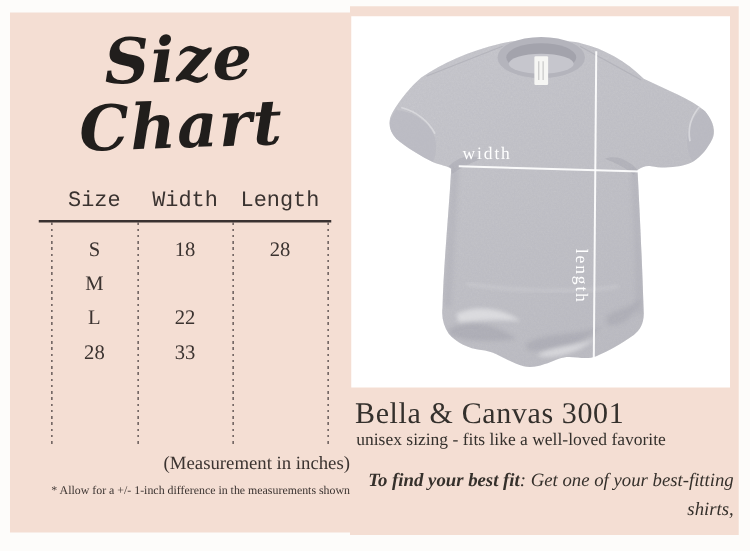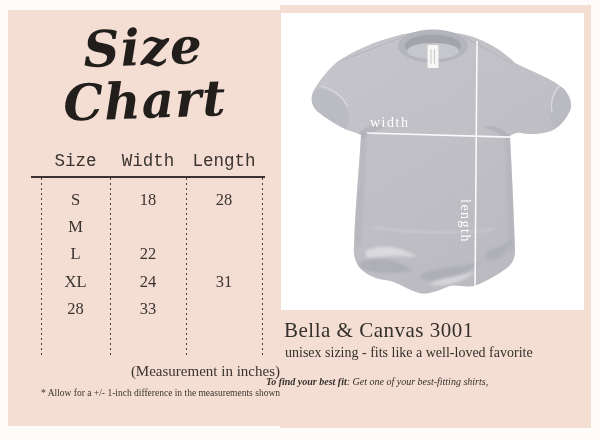--- a/index.html
+++ b/index.html
@@ -24,24 +24,24 @@
     background-image:repeating-linear-gradient(to bottom,#4b4141 0 2px,transparent 2px 5px);}
   .v0{left:10px}.v1{left:79px}.v2{left:155px}.v3{left:231px}
   .trow{display:grid;grid-template-columns:69px 76px 76px;margin-left:10px;height:27.4px;align-items:center;}
   .trow span{text-align:center;font-size:16.5px;color:#3b3330;}
   .unit-note{position:absolute;left:0;top:353px;width:100%;text-align:right;font-size:15px;color:#3b3330;}
   .tolerance-note{position:absolute;left:0;top:378px;width:100%;text-align:right;font-size:9.5px;color:#3b3330;}
   
   .right-panel{position:absolute;left:280px;top:5px;width:311px;height:423px;background:#f4ded3;}
   .photo{position:absolute;left:1px;top:8px;width:303px;height:297px;background:#ffffff;}
   .photo svg{display:block;width:303px;height:297px;}
-  .product-name{position:absolute;left:4px;top:313px;font-size:21px;letter-spacing:.5px;color:#34302c;}
+  .product-name{position:absolute;left:4px;top:313px;font-size:24px;letter-spacing:.5px;color:#34302c;}
   .tagline{position:absolute;left:5px;top:340px;font-size:14px;color:#34302c;}
-  .fit-tip{position:absolute;left:-14px;top:369px;width:321px;text-align:left;
-    font-style:italic;font-size:10px;line-height:1.5;color:#35302b;}
+  .fit-tip{position:absolute;left:-14px;top:369px;width:321px;text-align:right;
+    font-style:italic;font-size:15px;line-height:1.5;color:#35302b;}
   .fit-tip b{font-weight:bold;}
   .svg-label{font-family:"Liberation Serif",serif;font-size:14px;letter-spacing:1.5px;fill:#ffffff;}
 </style>
 </head>
 <body>
 
 <div class="canvas">
 
   <div class="left-panel">
     <div class="script-title">Size Chart</div>
@@ -63,25 +63,20 @@
           <span>S</span>
           <span>18</span>
           <span>28</span>
         </div>
         <div class="trow">
           <span>M</span>
         </div>
         <div class="trow">
           <span>L</span>
           <span>22</span>
-        </div>
-        <div class="trow">
-          <span>XL</span>
-          <span>24</span>
-          <span>31</span>
         </div>
         <div class="trow">
           <span>28</span>
           <span>33</span>
         </div>
       </div>
     </div>
 
     <div class="unit-note">(Measurement in inches)</div>
     <div class="tolerance-note">* Allow for a +/- 1-inch difference in the measurements shown</div>

